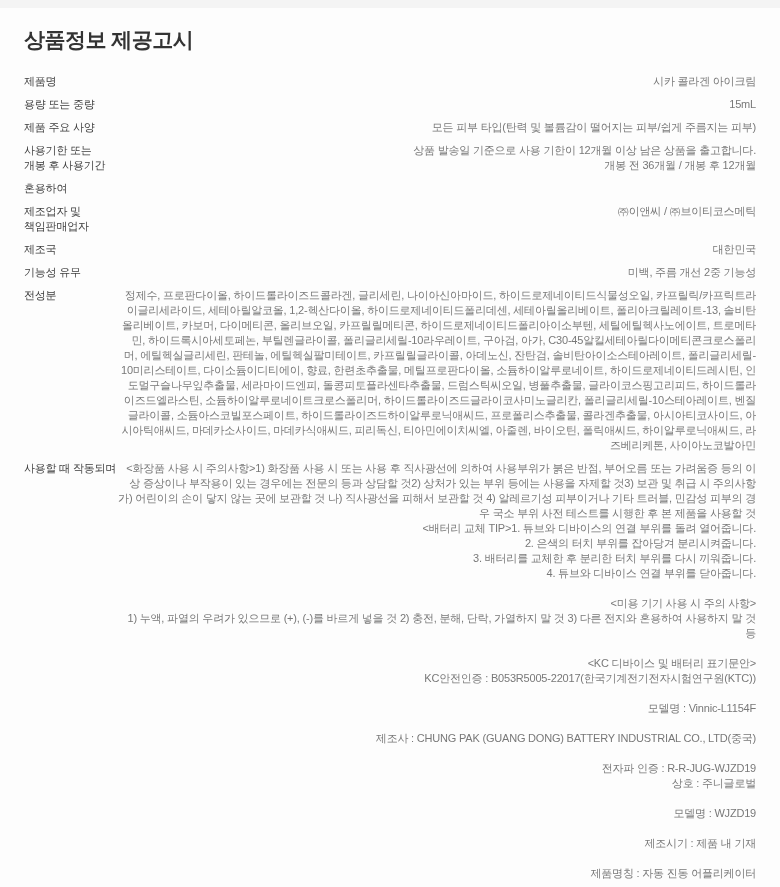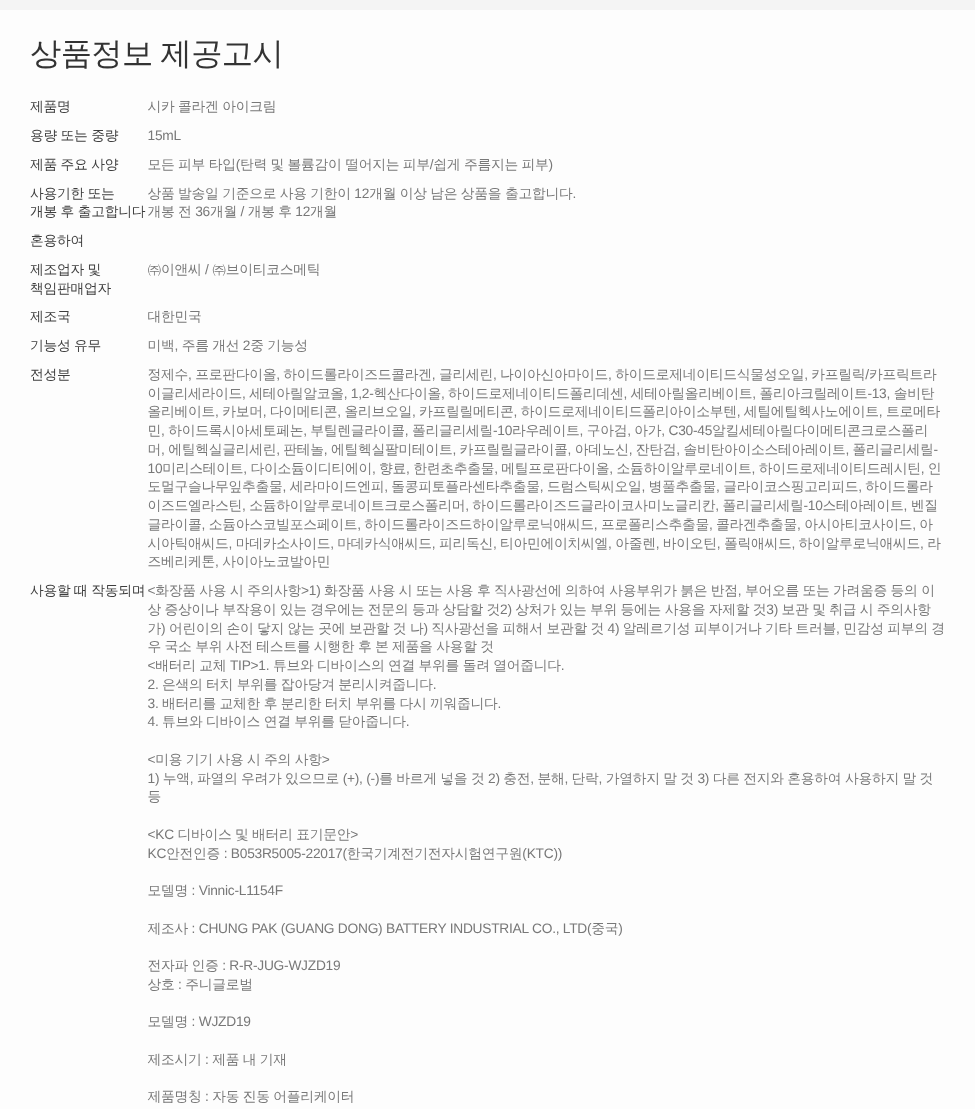--- a/index.html
+++ b/index.html
@@ -6,22 +6,22 @@
   body {
     width: 780px;
     min-height: 887px;
     background: #fdfdfd;
     font-family: "Liberation Sans", "DejaVu Sans", sans-serif;
     -webkit-font-smoothing: antialiased;
   }
   .topband { height: 8px; background: #f4f4f4; }
   .content { padding: 0 24px 18px 24px; background: #fdfdfd; }
   .page-title {
-    font-size: 25px;
-    font-weight: 400;
+    font-size: 21px;
+    font-weight: 700;
     color: #333;
     letter-spacing: -0.5px;
     margin: 18px 0 16px 0;
   }
   .info-table { width: 100%; }
   .row {
     display: flex;
     align-items: flex-start;
     padding: 4px 0;
     font-size: 11px;
@@ -34,20 +34,21 @@
     white-space: pre-line;
     letter-spacing: -0.2px;
   }
   .row .value {
     flex: 1;
     color: #787878;
     line-height: 15px;
     white-space: pre-line;
     letter-spacing: -0.2px;
     word-break: break-all;
+    text-align: right;
   }
 </style>
 </head>
 <body>
 
 <div class="topband"></div>
 
 <div class="content">
   <h1 class="page-title">상품정보 제공고시</h1>
 
@@ -62,21 +63,21 @@
     <div class="value">15mL</div>
   </div>
 
   <div class="row">
     <div class="label">제품 주요 사양</div>
     <div class="value">모든 피부 타입(탄력 및 볼륨감이 떨어지는 피부/쉽게 주름지는 피부)</div>
   </div>
 
   <div class="row">
     <div class="label">사용기한 또는
-개봉 후 출고합니다</div>
+개봉 후 사용기간</div>
     <div class="value">상품 발송일 기준으로 사용 기한이 12개월 이상 남은 상품을 출고합니다.
 개봉 전 36개월 / 개봉 후 12개월</div>
   </div>
 
   <div class="row">
     <div class="label">혼용하여</div>
   </div>
 
   <div class="row">
     <div class="label">제조업자 및

